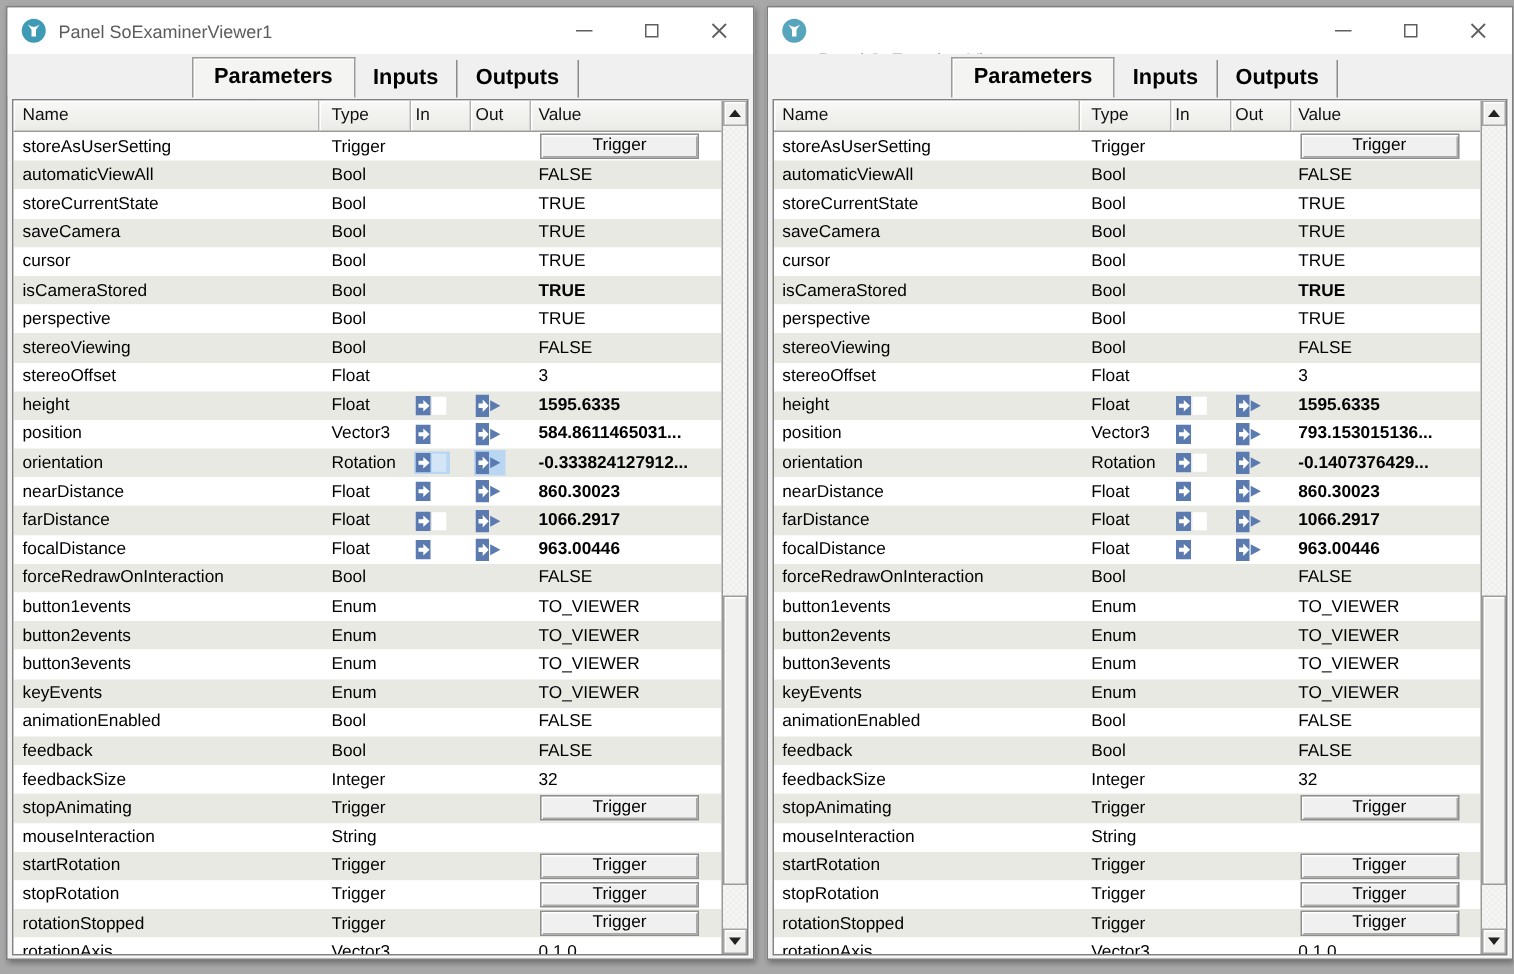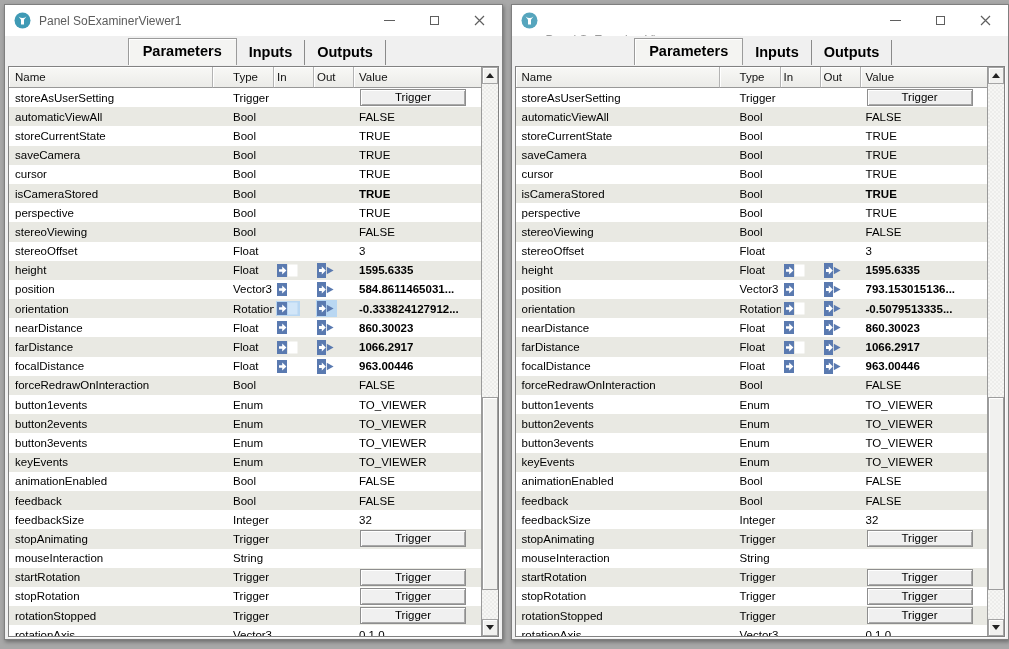--- a/index.html
+++ b/index.html
@@ -57,21 +57,21 @@
     box-shadow:inset 1px 1px 0 #ffffff;
     font-size:11.5px; color:#111; display:flex; align-items:center;
     padding-left:6px; white-space:nowrap; overflow:hidden;
   }
   .tbody { flex:1 1 auto; overflow:hidden; }
   .trow { display:flex; height:19.2px; background:#ffffff; }
   .trow.alt { background:#e9e9e3; }
   .c { font-size:11.5px; color:#000; display:flex; align-items:center;
     white-space:nowrap; overflow:hidden; }
   .w-name { width:204px; flex:0 0 204px; padding-left:6px; }
-  .w-type { width:61px;  flex:0 0 61px;  padding-left:20px; }
+  .w-type { width:61px;  flex:0 0 61px;  padding-left:8px; }
   .w-in   { width:40px;  flex:0 0 40px;  padding-left:3px; }
   .w-out  { width:40px;  flex:0 0 40px;  padding-left:3px; }
   .w-val  { flex:1 1 auto; padding-left:5px; }
   .c.bold { font-weight:bold; }
   .iowrap { display:inline-flex; align-items:center; }
   .iowrap.hl { background:#b9d7f2; box-shadow:0 0 0 1px #b9d7f2; }
   .trigbtn {
     width:106px; height:17px; font-family:inherit; font-size:11.5px; color:#000;
     background:#f0f0f0; border:1px solid #8e8e8e;
     box-shadow:inset 1px 1px 0 #ffffff, inset -1px -1px 0 #a9a9a9;
@@ -624,21 +624,21 @@
             </div>
             <div class="c w-out">
               <span class="iowrap">
                 <svg width="19" height="15" viewBox="0 0 19 15">
                   <rect x="0" y="0" width="9" height="15" fill="#5a7ab0"></rect>
                   <path d="M2 6 h2.8 v-2.6 l4 4.1 -4 4.1 v-2.6 h-2.8 z" fill="#ffffff"></path>
                   <path d="M9.8 3.8 l6.8 3.7 -6.8 3.7 z" fill="#5a7ab0"></path>
                 </svg>
               </span>
             </div>
-            <div class="c w-val bold">-0.5079513335...</div>
+            <div class="c w-val bold">-0.1407376429...</div>
           </div>
           <div class="trow">
             <div class="c w-name">nearDistance</div>
             <div class="c w-type">Float</div>
             <div class="c w-in">
               <span class="iowrap">
                 <svg width="22" height="13" viewBox="0 0 22 13">
                   <rect x="0" y="0" width="10" height="13" fill="#5a7ab0"></rect>
                   <path d="M2 5.2 h3.2 v-2.6 l4.2 3.9 -4.2 3.9 v-2.6 h-3.2 z" fill="#ffffff"></path>
                   <rect x="11" y="0.5" width="9.5" height="12" fill="#ffffff"></rect>

